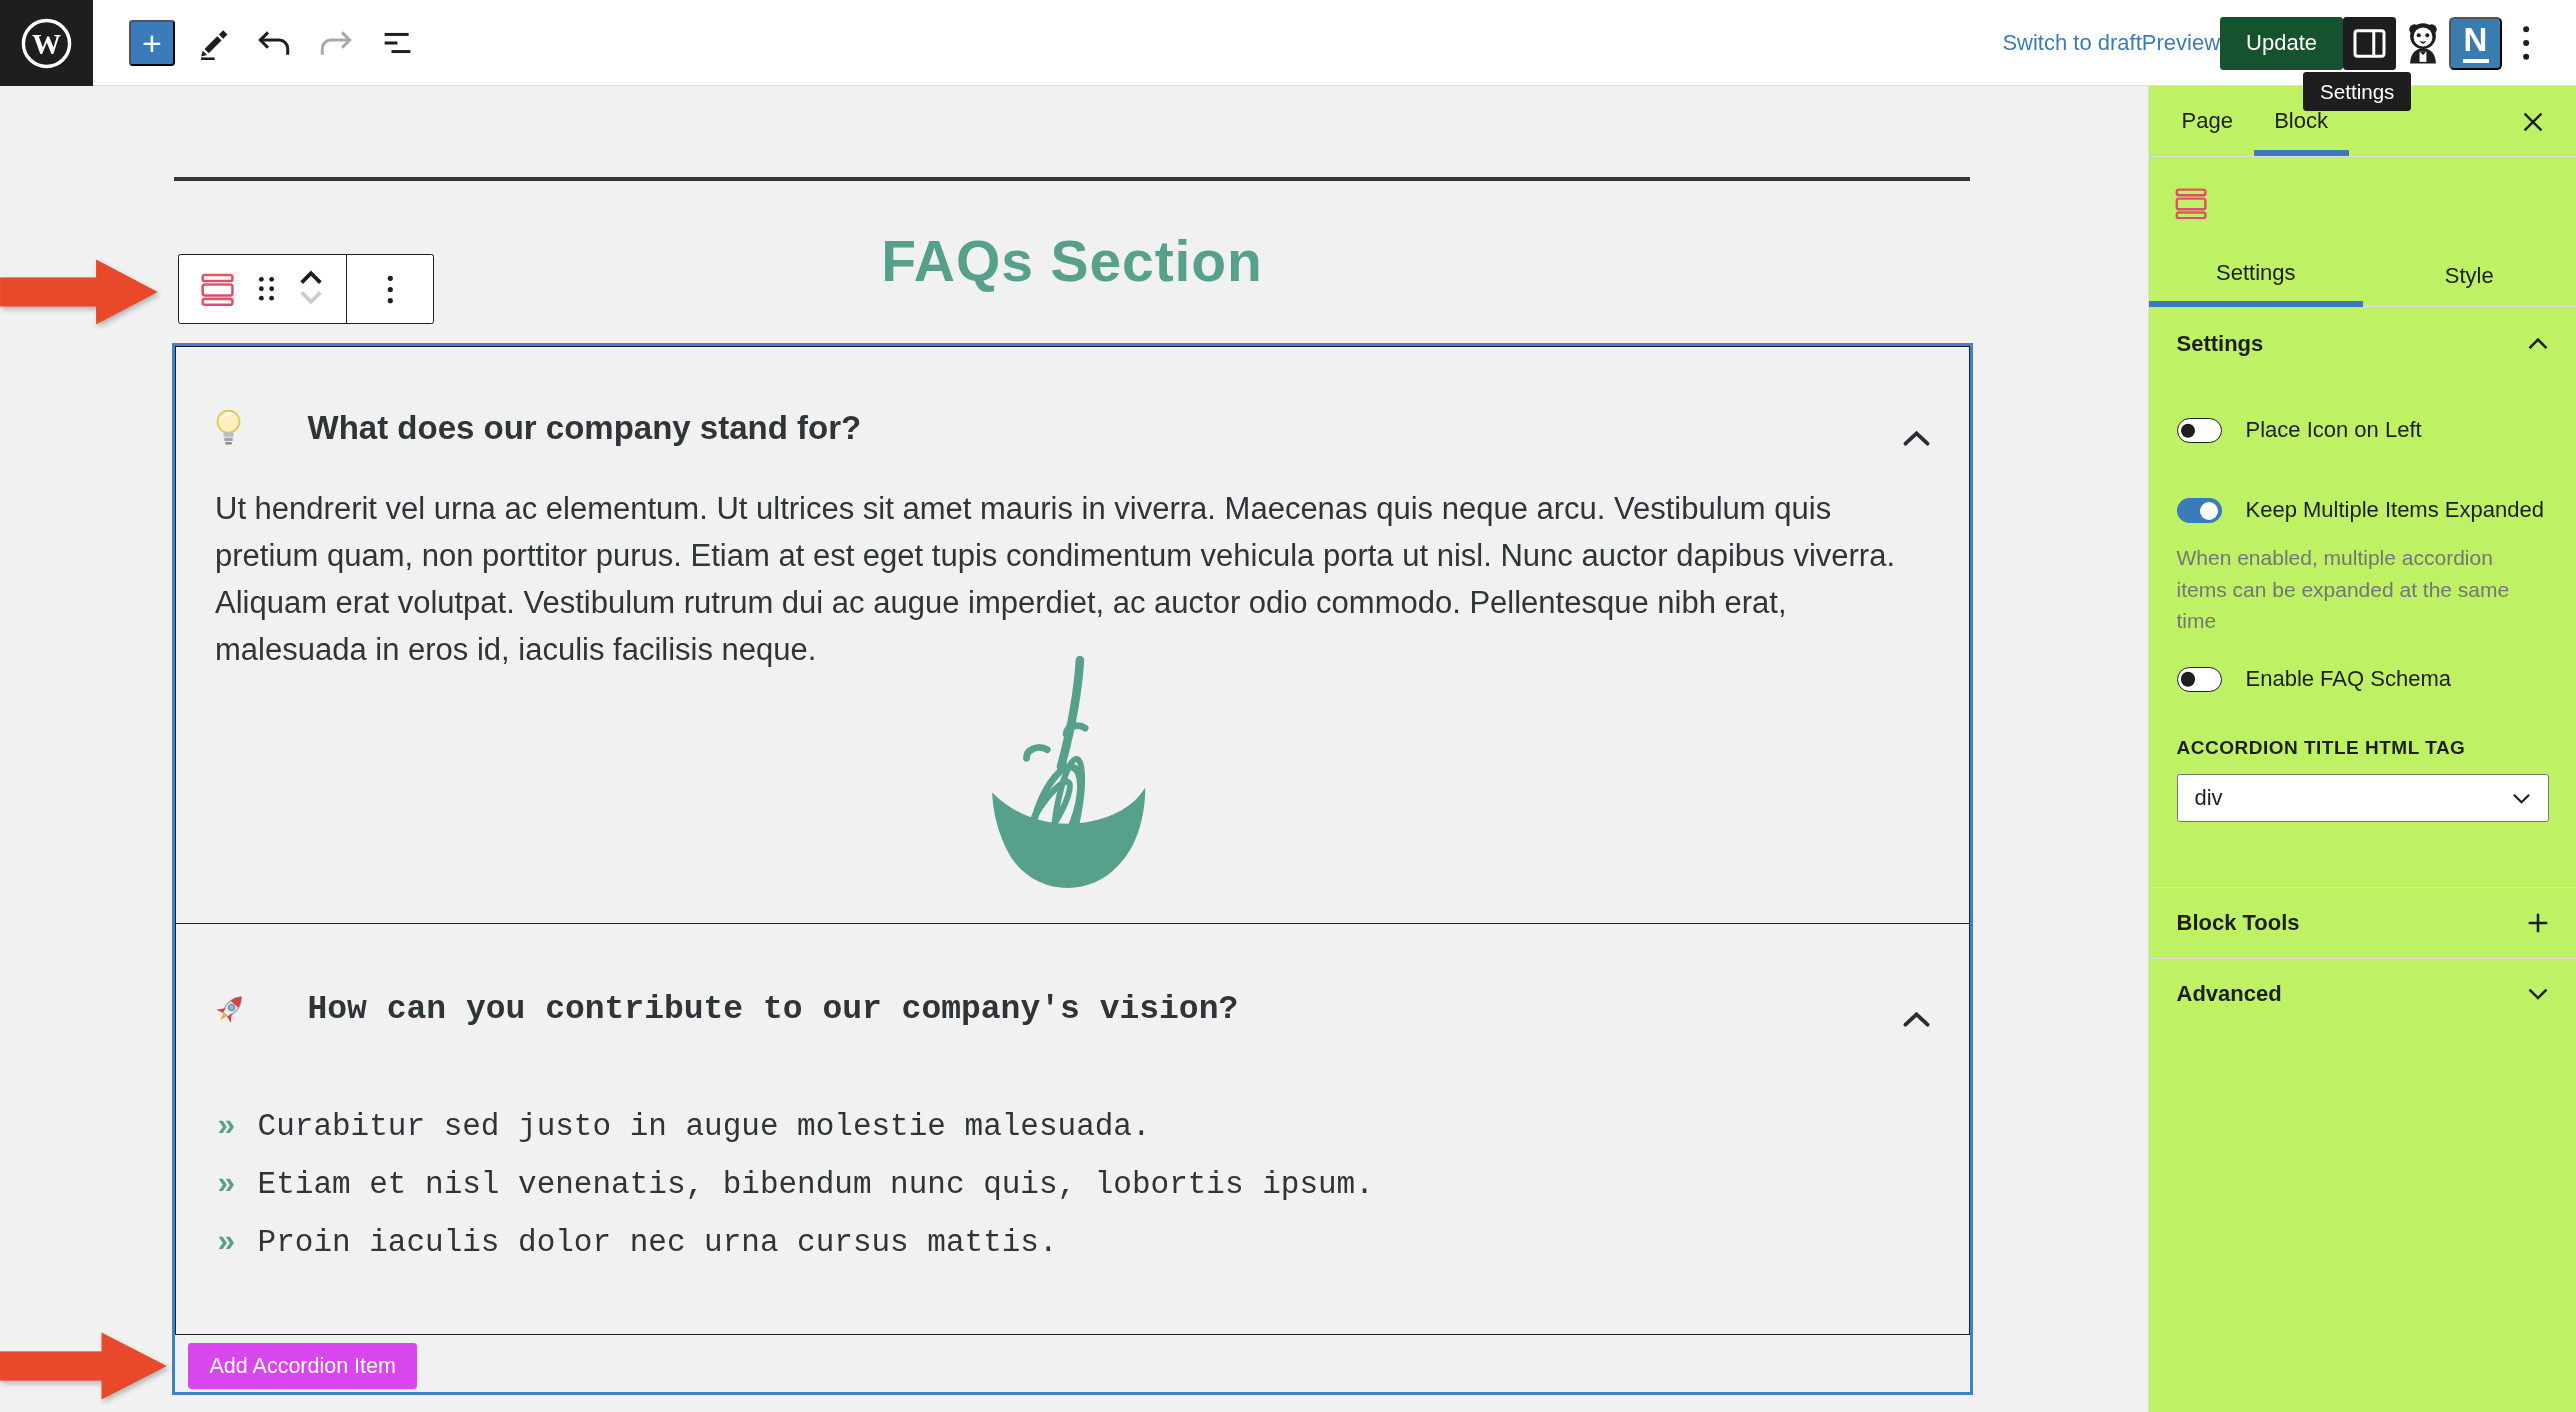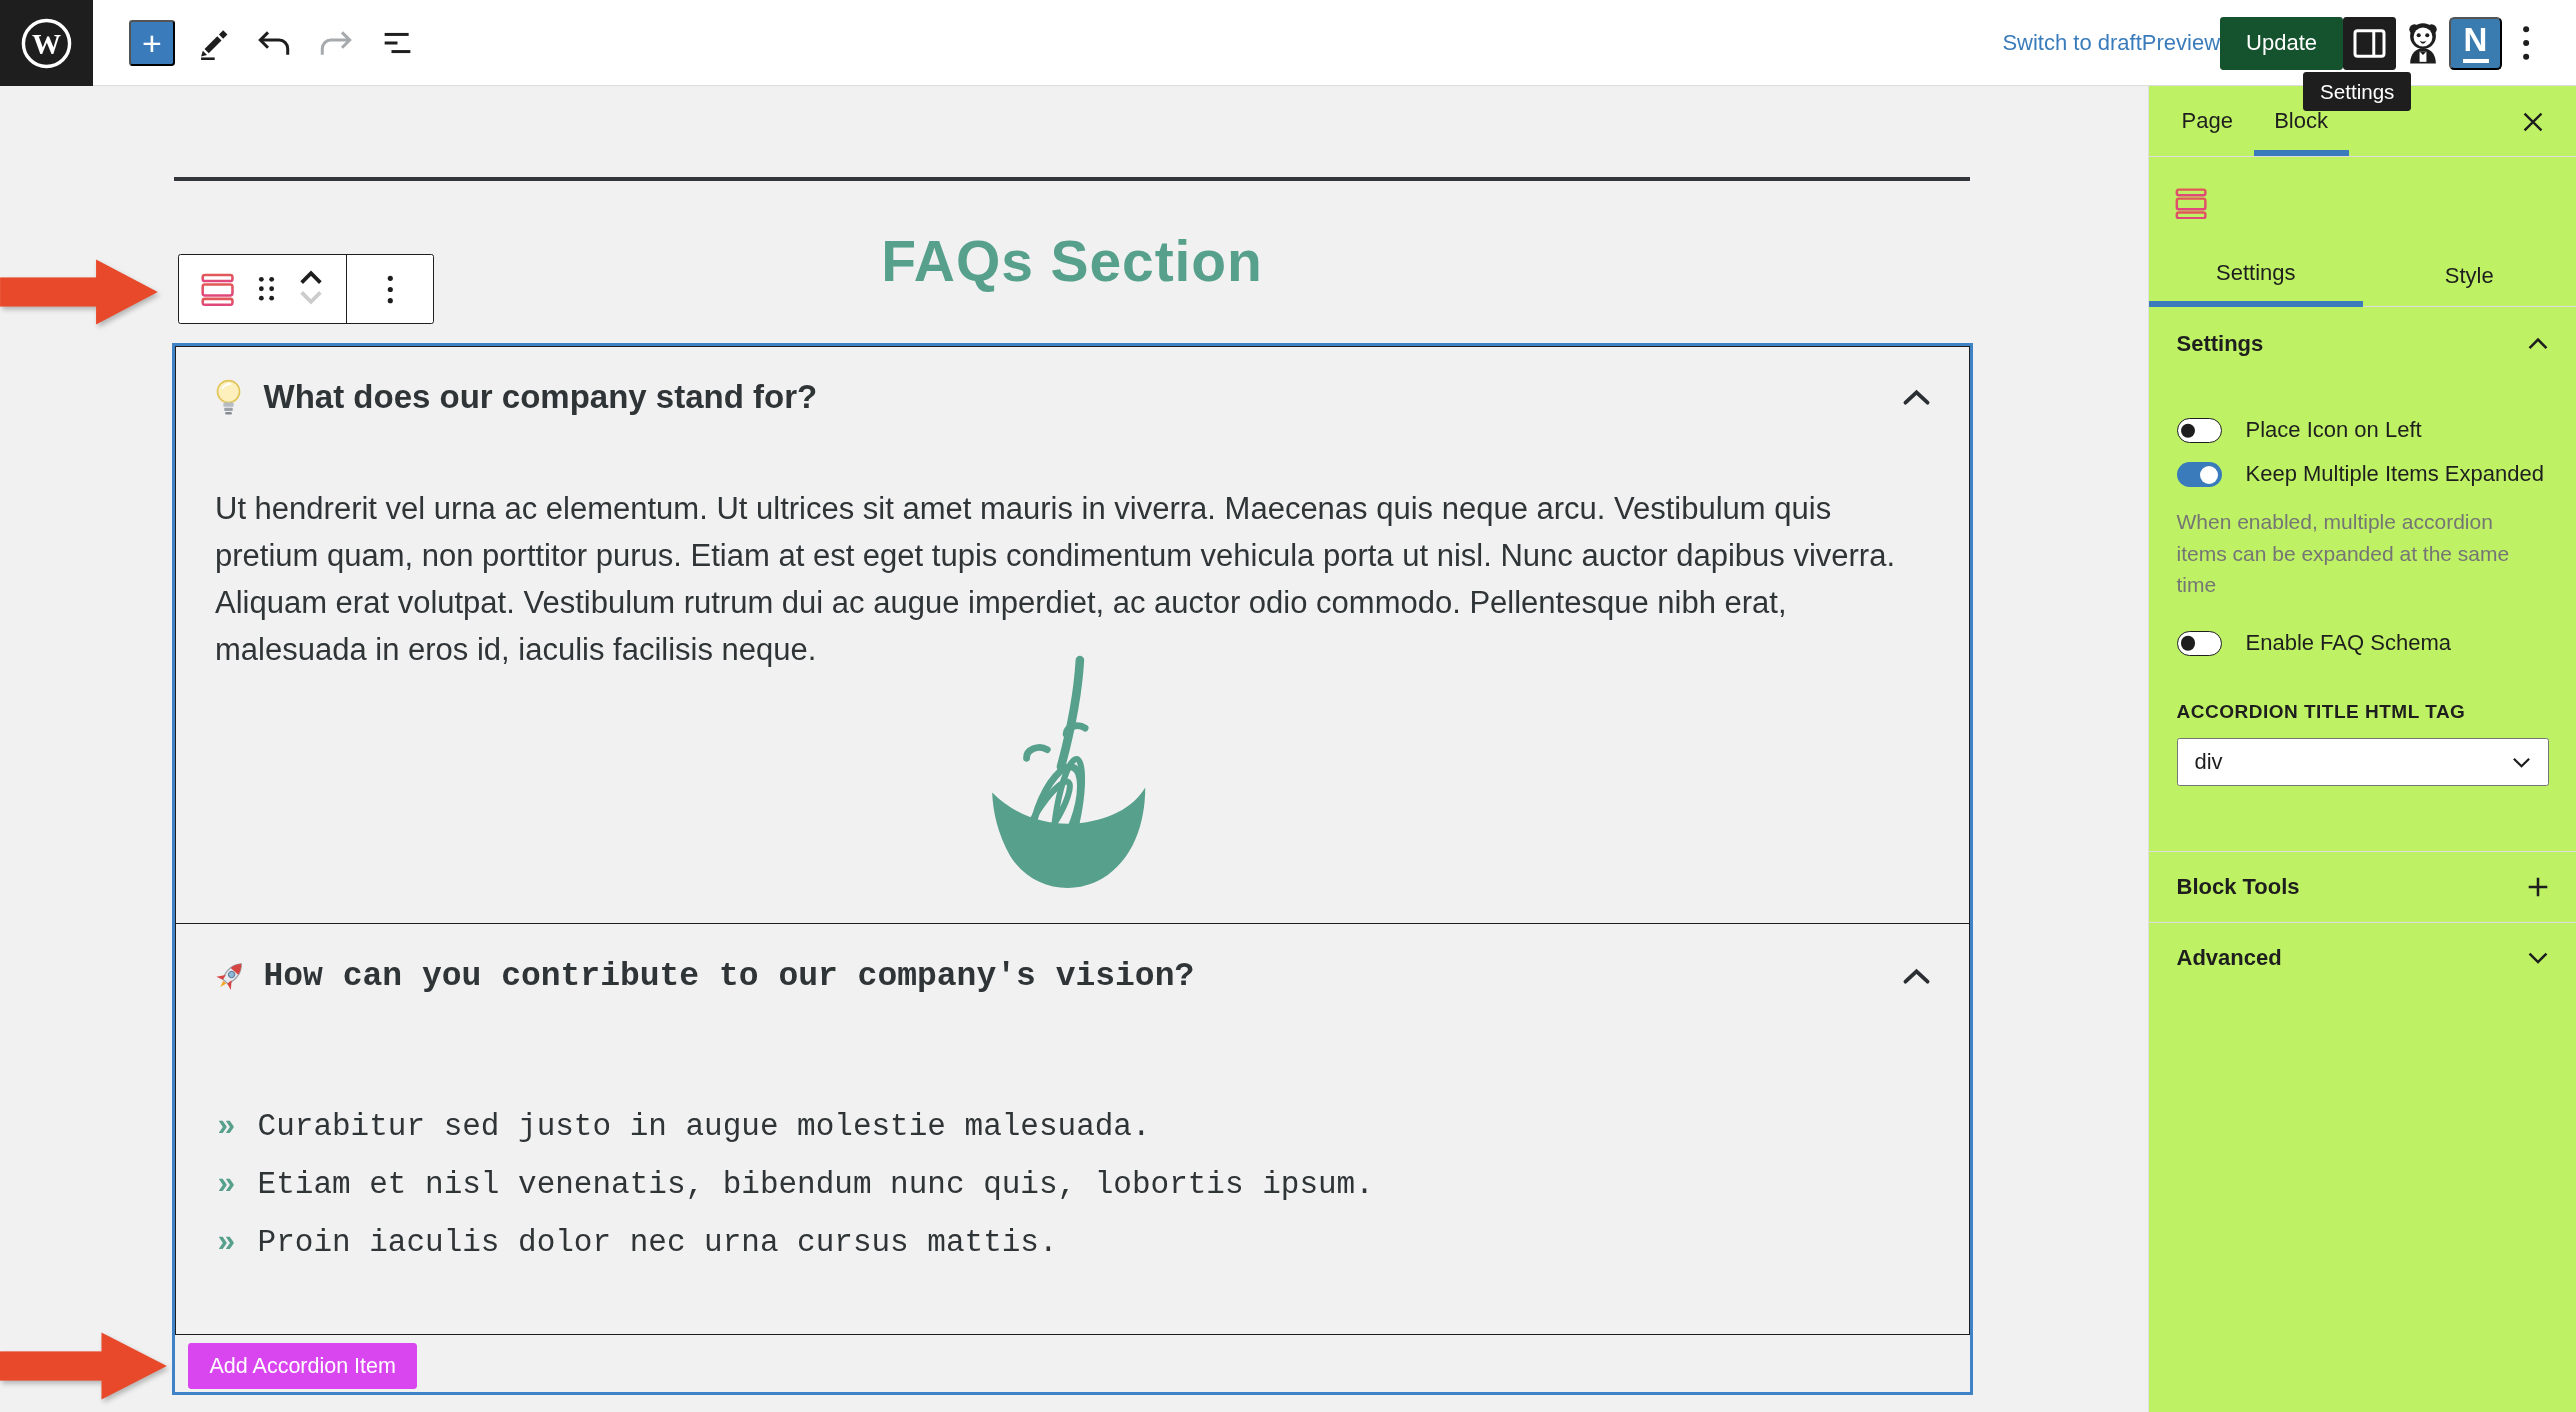--- a/index.html
+++ b/index.html
@@ -78,21 +78,21 @@
   .block-toolbar { position:absolute; left:178px; top:168px; width:256px; height:70px; background:#fff;
                    border:1.7px solid #1e1e1e; border-radius:2.6px; display:flex; z-index:10; }
   .bt-group1 { width:168px; display:flex; align-items:center; justify-content:space-evenly;
                border-right:1.7px solid #1e1e1e; }
   .bt-group2 { flex:1; display:flex; align-items:center; justify-content:center; }
   .bt-btn { background:none; border:none; display:flex; align-items:center; justify-content:center; cursor:pointer; }
 
   .accordion { position:absolute; left:172px; top:257px; width:1801px; border:3.4px solid #3f83c6; }
   .acc-box { border:1.7px solid #1e1e1e; background:#f1f1f1; }
   .acc-box + .acc-box { margin-top:-1.7px;font-family:Liberation Mono, monospace; }
-  .acc-header { height:100px; display:flex; align-items:center; padding:0 38px; cursor:pointer; }
+  .acc-header { height:100px; display:flex; align-items:flex-end; padding:0 38px; cursor:pointer;gap:44px; }
   .acc-title { font-size:33px; font-weight:600; color:#2f3437; }
   .acc-emoji { width:34px; height:39px; margin-right:15.5px; display:flex; align-items:center; }
   .acc-chevron { margin-left:auto; display:flex; }
   .acc-body1 { height:477px; position:relative; padding:38px 41px 0 39px; cursor:text; }
   .acc-body1 p { font-size:31px; line-height:1.52; color:#2f3437; max-width:1726px; }
   .illustration { position:absolute; left:811px; top:208px; }
   .acc-header2 { height:104px; }
   .acc-body2 { height:306px; padding:81px 38px 0 41px; cursor:text; }
   .acc-body2 ul { list-style:none; }
   .acc-body2 li { font-size:31px; color:#2f3437; margin-bottom:23px; display:flex; align-items:baseline; }
@@ -368,21 +368,21 @@
     </div>
 
     <div class="panel-body">
       <div class="toggle-row">
         <div class="toggle off">
           <span class="knob"></span>
         </div>
         <span class="toggle-label">Place Icon on Left</span>
       </div>
 
-      <div class="toggle-row" style="margin-top:18px">
+      <div class="toggle-row" style="margin-top:54px">
         <div class="toggle on">
           <span class="knob"></span>
         </div>
         <span class="toggle-label">Keep Multiple Items Expanded</span>
       </div>
       <div class="help">When enabled, multiple accordion items can be expanded at the same time</div>
 
       <div class="toggle-row" style="margin-top:29px">
         <div class="toggle off">
           <span class="knob"></span>

